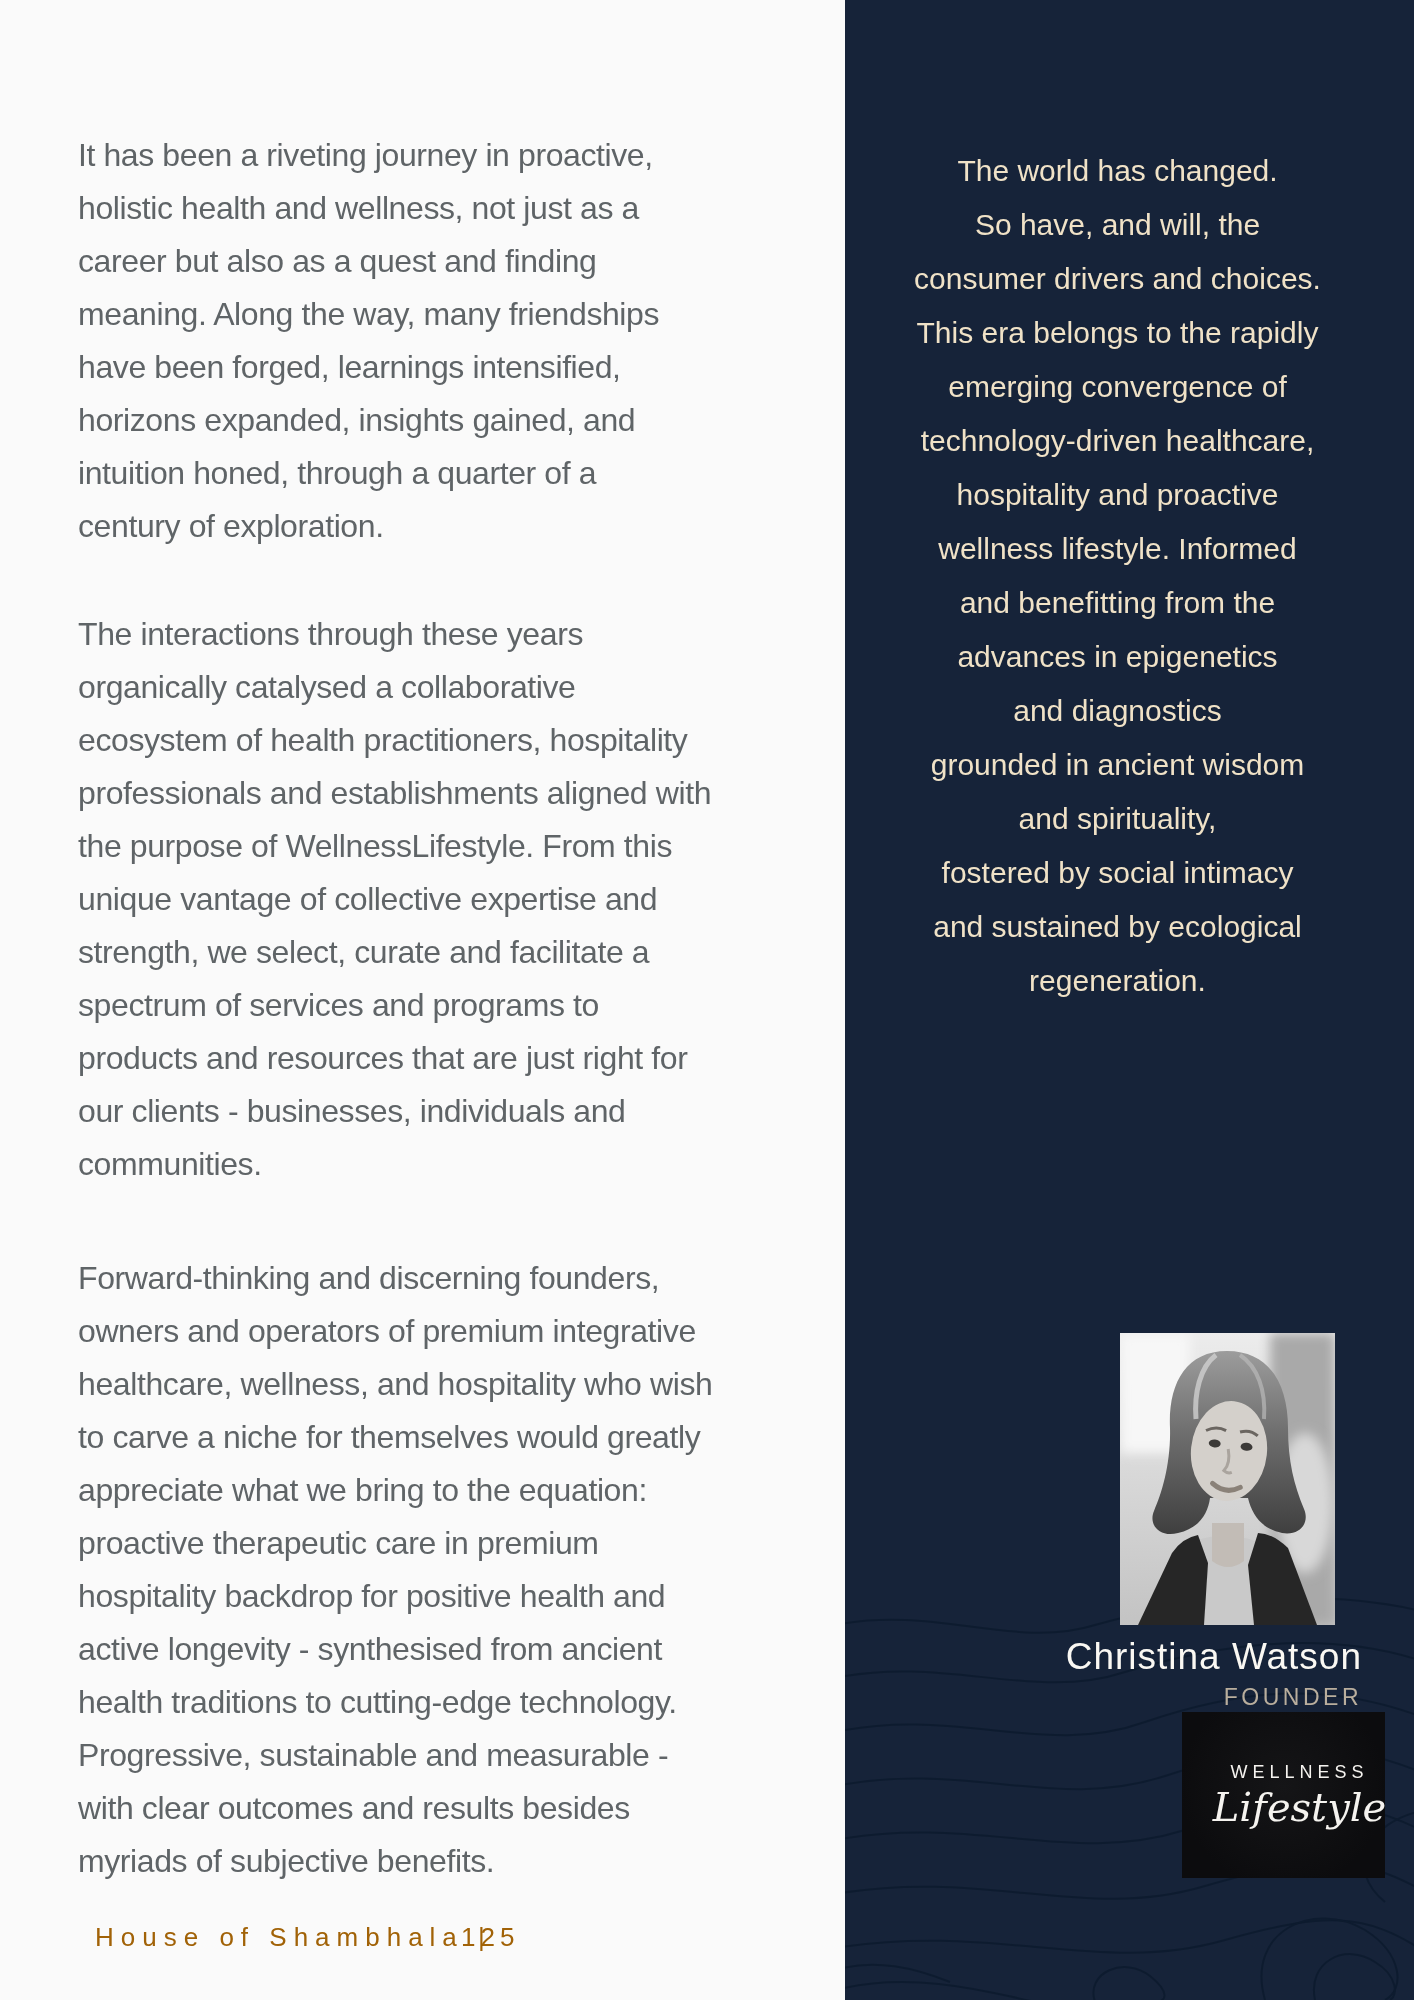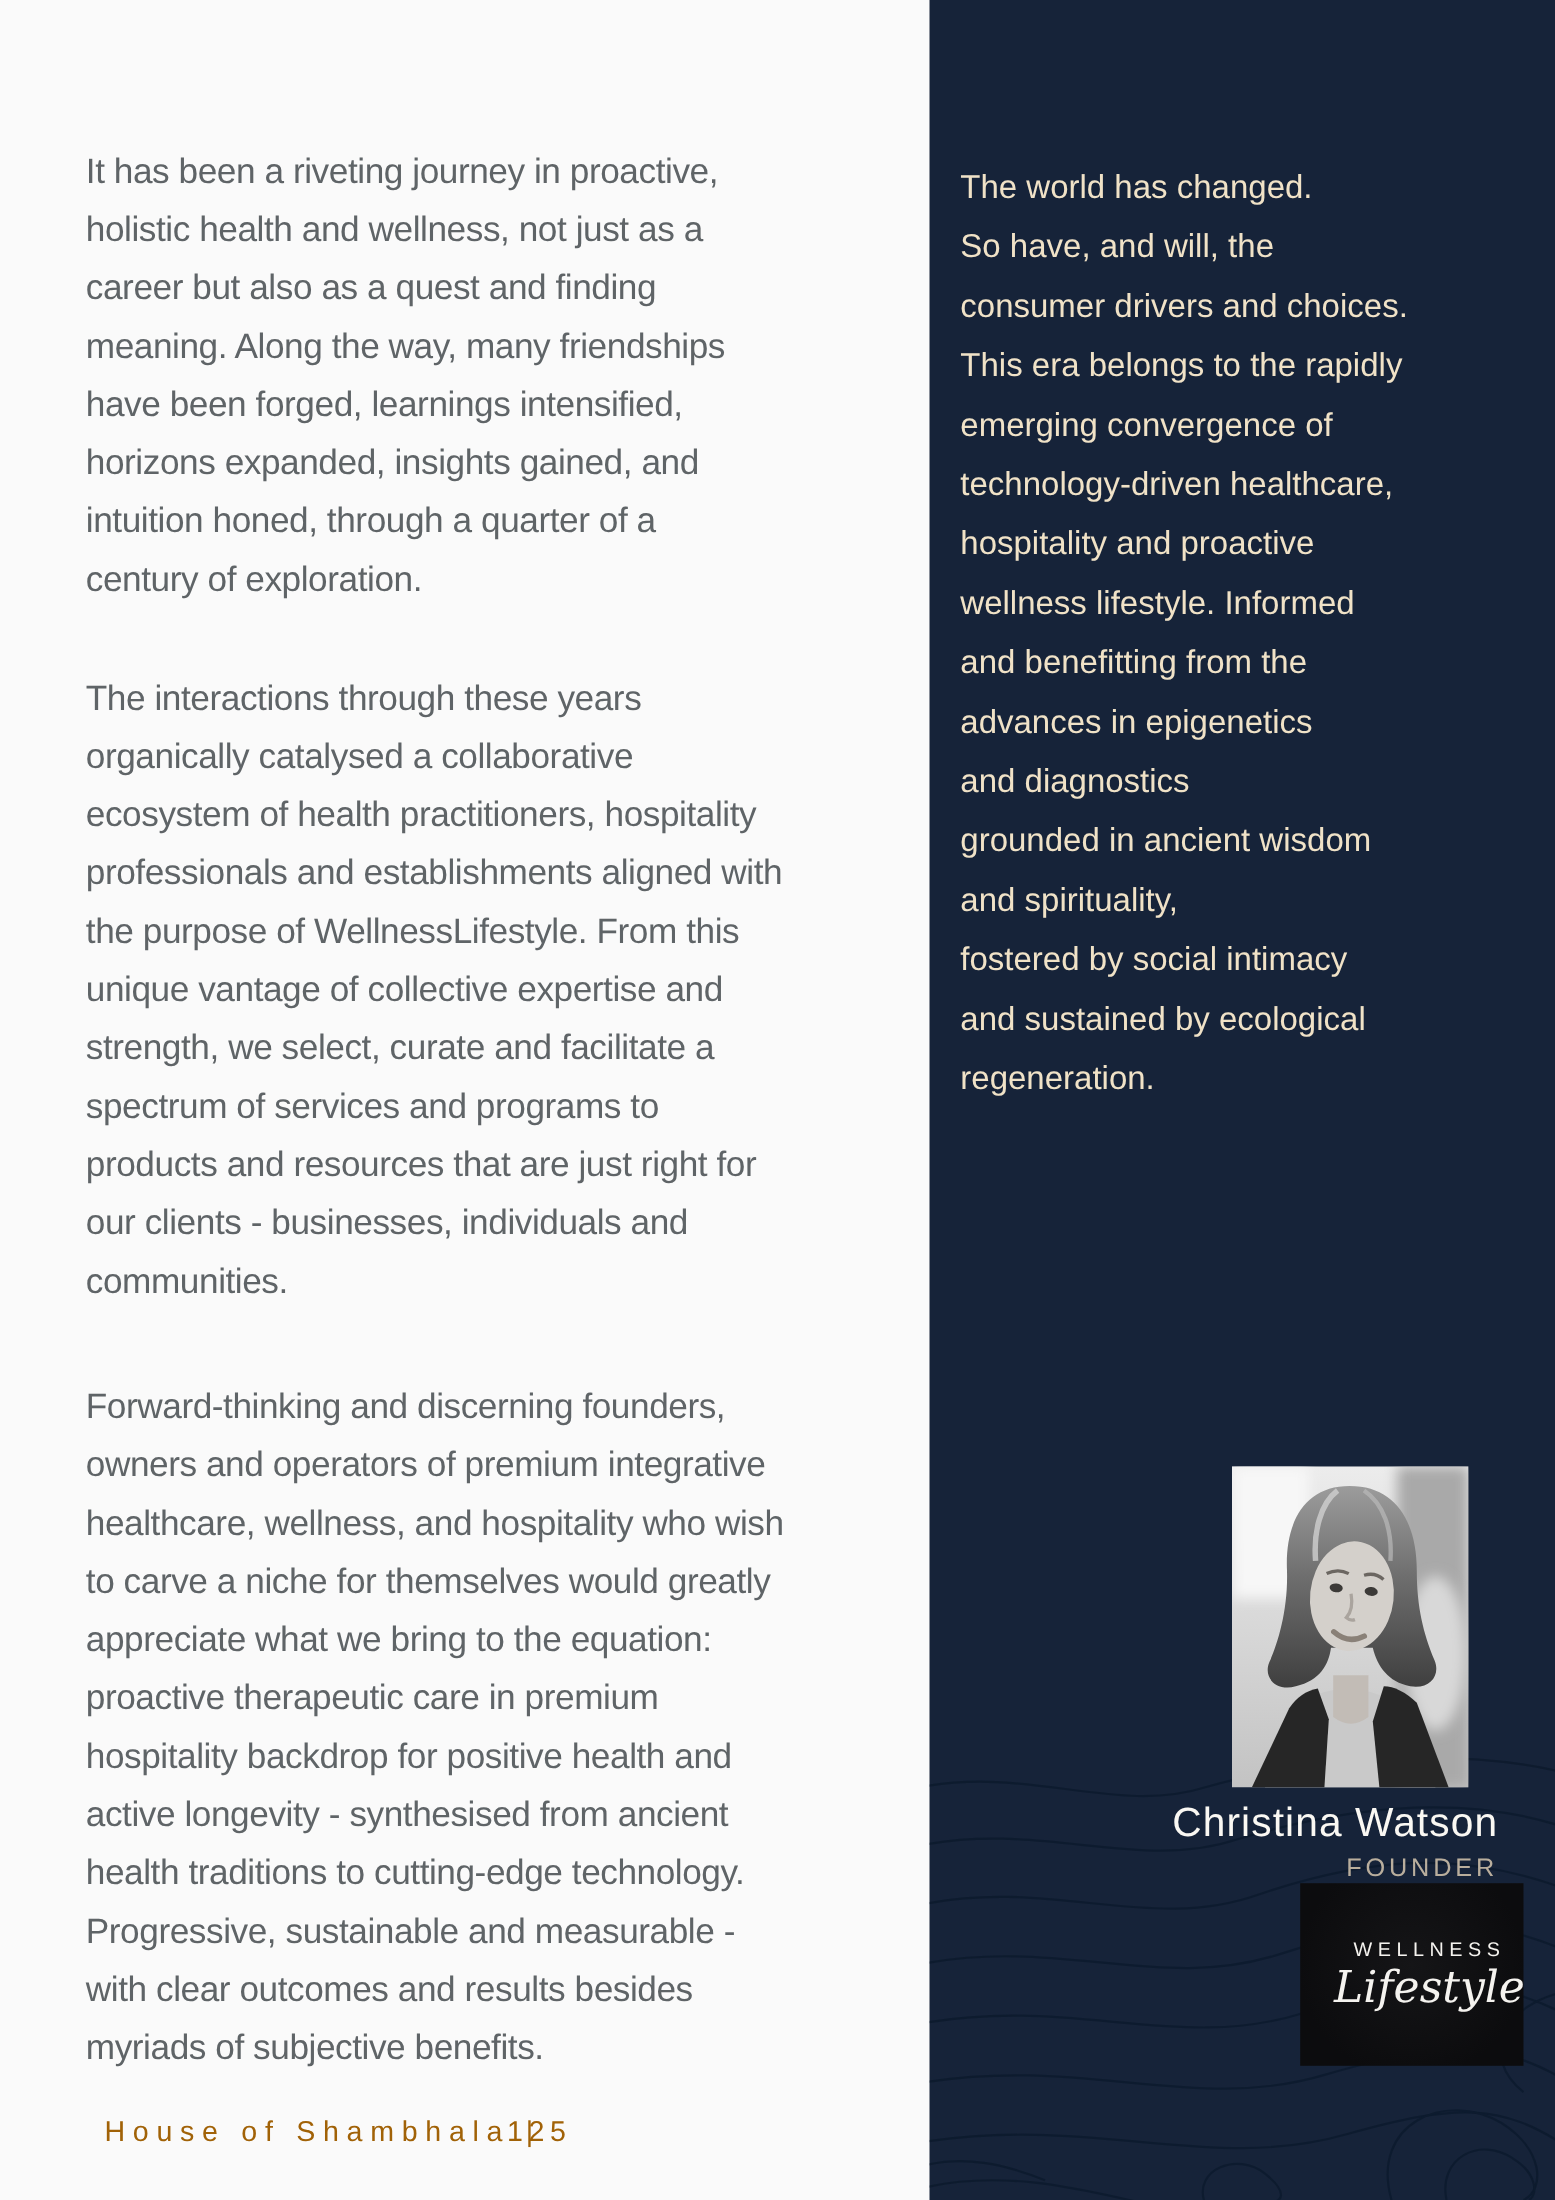--- a/index.html
+++ b/index.html
@@ -25,21 +25,21 @@
   }
   .footer .page-no{position:absolute;left:366px;top:0;letter-spacing:5px;}
   
   .right-panel{
     position:absolute;left:845px;top:0;width:569px;height:2000px;
     background:#162339;overflow:hidden;
   }
   .contours{position:absolute;left:0;bottom:0;width:569px;height:430px;display:block;}
   .quote{
     position:absolute;left:28px;right:52px;
-    text-align:left;white-space:pre;
+    text-align:center;white-space:pre;
     font-size:30px;line-height:54px;
     color:#f0e2c7;
   }
   .quote-1{top:144px;}
   .quote-2{top:1054px;}
   .founder-photo{
     position:absolute;left:275px;top:1333px;width:215px;height:292px;
     display:block;
   }
   .founder-name{

